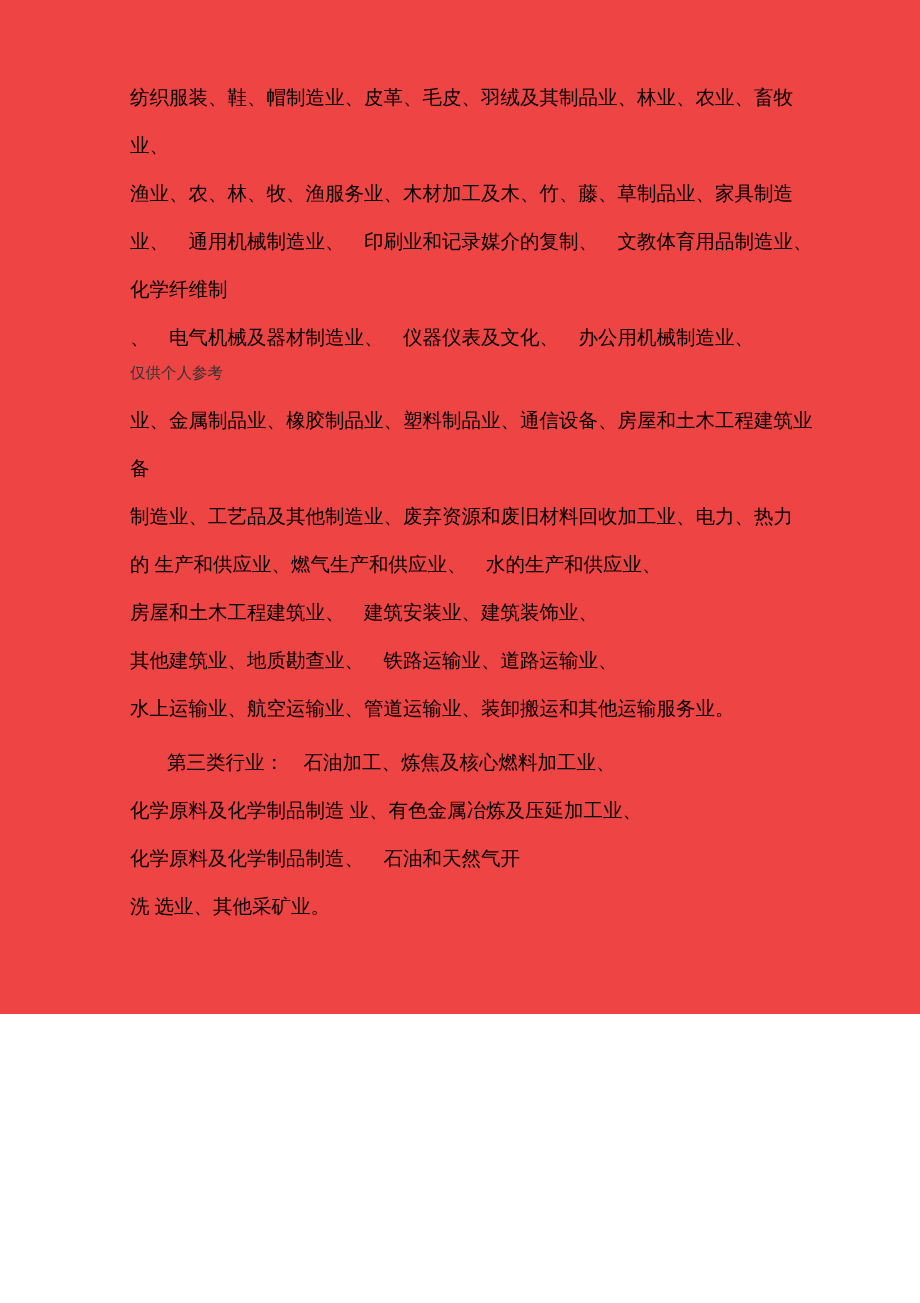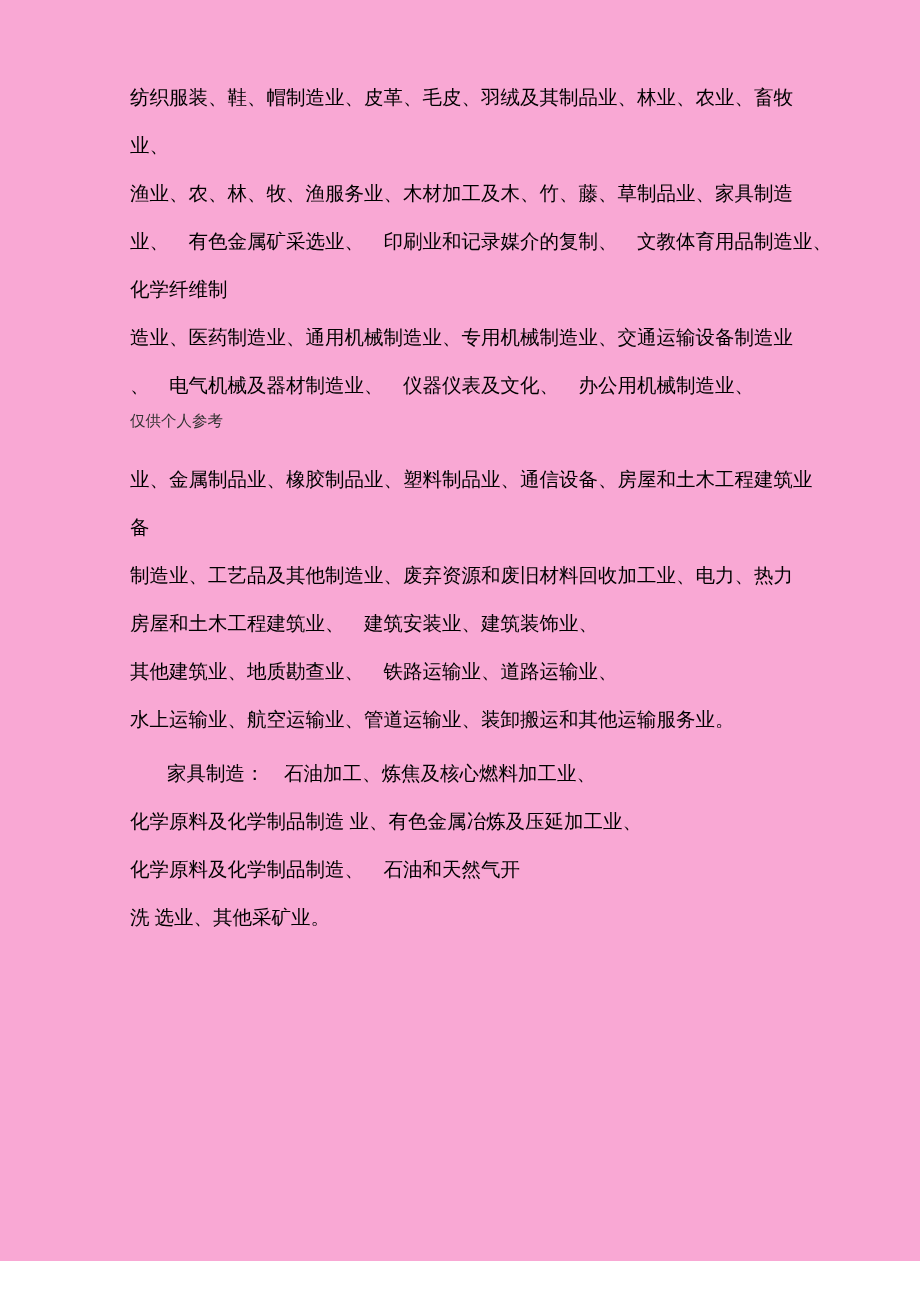--- a/index.html
+++ b/index.html
@@ -3,66 +3,66 @@
 <meta charset="utf-8">
 <style>
   html, body {
     margin: 0;
     padding: 0;
     background: #ffffff;
   }
   .page {
     position: relative;
     width: 920px;
-    height: 1261px;
-    background: #f9a8d4;
+    height: 1014px;
+    background: #ef4444;
     overflow: hidden;
     font-family: "Liberation Serif", "DejaVu Serif", serif;
   }
   .content {
     position: absolute;
     left: 130px;
     top: 74px;
     width: 680px;
   }
   .line {
     font-size: 19.5px;
     line-height: 48px;
     color: #000000;
     white-space: pre;
     letter-spacing: 0;
   }
   .line.note {
     font-size: 15.5px;
     line-height: 22px;
-    margin-bottom: 24px;
+    margin-bottom: 13px;
     color: #333333;
   }
   .line.indent {
     text-indent: 37px;
     margin-top: 6px;
   }
 </style>
 </head>
 <body>
 
 <div class="page">
   <div class="content">
       <div class="line">纺织服装、鞋、帽制造业、皮革、毛皮、羽绒及其制品业、林业、农业、畜牧</div>
       <div class="line">业、</div>
       <div class="line">渔业、农、林、牧、渔服务业、木材加工及木、竹、藤、草制品业、家具制造</div>
-      <div class="line">业、　有色金属矿采选业、　印刷业和记录媒介的复制、　文教体育用品制造业、</div>
+      <div class="line">业、　通用机械制造业、　印刷业和记录媒介的复制、　文教体育用品制造业、</div>
       <div class="line">化学纤维制</div>
-      <div class="line">造业、医药制造业、通用机械制造业、专用机械制造业、交通运输设备制造业</div>
       <div class="line">、　电气机械及器材制造业、　仪器仪表及文化、　办公用机械制造业、</div>
       <div class="line note">仅供个人参考</div>
       <div class="line">业、金属制品业、橡胶制品业、塑料制品业、通信设备、房屋和土木工程建筑业</div>
       <div class="line">备</div>
       <div class="line">制造业、工艺品及其他制造业、废弃资源和废旧材料回收加工业、电力、热力</div>
+      <div class="line">的 生产和供应业、燃气生产和供应业、　水的生产和供应业、</div>
       <div class="line">房屋和土木工程建筑业、　建筑安装业、建筑装饰业、</div>
       <div class="line">其他建筑业、地质勘查业、　铁路运输业、道路运输业、</div>
       <div class="line">水上运输业、航空运输业、管道运输业、装卸搬运和其他运输服务业。</div>
-      <div class="line indent">家具制造：　石油加工、炼焦及核心燃料加工业、</div>
+      <div class="line indent">第三类行业：　石油加工、炼焦及核心燃料加工业、</div>
       <div class="line">化学原料及化学制品制造 业、有色金属冶炼及压延加工业、</div>
       <div class="line">化学原料及化学制品制造、　石油和天然气开</div>
       <div class="line">洗 选业、其他采矿业。</div>
     </div>
 </div>
 
 </body></html>

